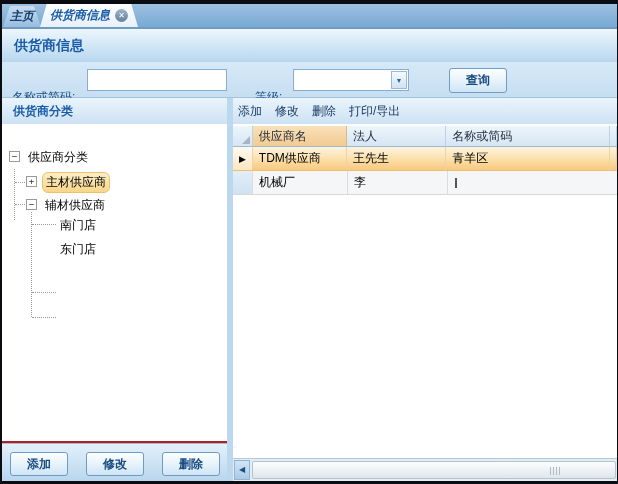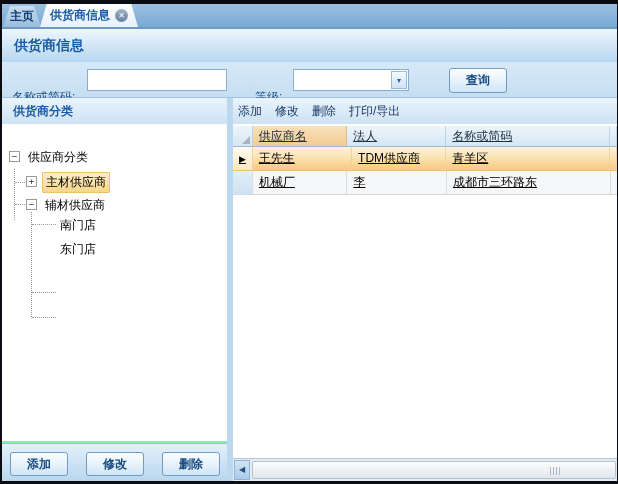--- a/index.html
+++ b/index.html
@@ -12,21 +12,21 @@
   .edge.top { left:0; top:0; width:618px; height:4px; }
   .edge.bottom { left:0; top:481px; width:618px; height:3px; }
   .edge.left { left:0; top:0; width:2px; height:484px; }
   .edge.right { left:617px; top:0; width:1px; height:484px; }
 
   
   .tabbar { position:absolute; left:2px; top:4px; width:615px; height:24px;
     background:linear-gradient(180deg,#9dc1e0,#78a9d4); border-bottom:1px solid #6d9cc6; }
   .tab { position:absolute; bottom:0; display:flex; align-items:center; justify-content:center;
     gap:5px; font-weight:bold; cursor:default;
-    clip-path:polygon(7px 0, calc(100% - 7px) 0, 100% 100%, 0 100%); }
+    clip-path:polygon(7px 0, calc(100% - 7px) 0, 100% 100%, 0 100%);font-style:italic; }
   .tab.inactive { left:1px; width:38px; height:21px;
     background:linear-gradient(180deg,#c9ddef,#97bde0); color:#173f70; }
   .tab.active { left:38px; width:98px; height:24px;
     background:linear-gradient(180deg,#ffffff,#e7f1fa); color:#1a5ca8; }
   .closeico { display:inline-block; width:13px; height:13px; border-radius:50%;
     background:linear-gradient(180deg,#9db4ca,#64809c); color:#fff; font-size:8px;
     line-height:13px; text-align:center; font-weight:bold; }
 
   
   .pagehdr { position:absolute; left:2px; top:28px; width:615px; height:34px;
@@ -44,32 +44,32 @@
     border:1px solid #86aed2; background:#fff; }
   .combo .btn { position:absolute; right:1px; top:1px; width:16px; height:18px;
     background:linear-gradient(180deg,#f4fafe,#cfe3f3); border:1px solid #9ab9d6;
     color:#2a62a8; font-size:7px; line-height:17px; text-align:center; }
   .pushbtn { position:absolute; border:1px solid #6f9cc4; border-radius:3px;
     background:linear-gradient(180deg,#fdfeff 0%,#e9f4fc 45%,#cfe5f5 100%);
     color:#174a80; font-weight:bold; font-size:12px; text-align:center; cursor:default; }
   .querybtn { left:447px; top:6px; width:58px; height:25px; line-height:23px; }
 
   
-  .leftpanel { position:absolute; left:2px; top:98px; width:225px; height:383px; background:#86efac; }
+  .leftpanel { position:absolute; left:2px; top:98px; width:225px; height:383px; background:#b91c1c; }
   .panelhdr { position:absolute; left:0; top:0; width:100%; height:27px;
     background:linear-gradient(180deg,#eaf4fc,#cde2f3); border-bottom:1px solid #fdfdfd;
     display:flex; align-items:center; }
   .panelhdr span { margin-left:11px; font-weight:bold; color:#1a5ca8; }
   .splitter { position:absolute; left:227px; top:98px; width:6px; height:383px; background:#bcd8ee; }
 
   
   .tree { position:absolute; left:0; top:27px; width:225px; height:316px; background:#fff; overflow:hidden; }
   .tnode { position:absolute; display:flex; align-items:center; color:#000; white-space:nowrap; }
   .tlabel { padding:1px 3px; }
-  .tlabel.sel { background:linear-gradient(180deg,#fdeec6,#f7d68a); border:1px solid #e9c36c; border-radius:1px; }
+  .tlabel.sel { background:linear-gradient(180deg,#fdeec6,#f7d68a); border:1px solid #e9c36c; border-radius:6px; }
   .expbox { position:absolute; width:11px; height:11px; border:1px solid #9a9a9a; background:#fff;
     font-size:9px; line-height:9px; text-align:center; color:#333; font-family:"DejaVu Sans Mono",monospace; }
   .dotv { position:absolute; width:1px; border-left:1px dotted #9a9a9a; }
   .doth { position:absolute; height:1px; border-top:1px dotted #9a9a9a; }
 
   
   .btnstrip { position:absolute; left:0; top:345px; width:225px; height:38px;
     background:linear-gradient(180deg,#e3f0fa,#b9d6ee); border-top:1px solid #9dbcd8; }
   .btnstrip .pushbtn { top:8px; width:58px; height:24px; line-height:22px; }
 
@@ -78,21 +78,21 @@
   .toolbar { position:absolute; left:0; top:0; width:100%; height:27px;
     background:linear-gradient(180deg,#eaf4fc,#cde2f3); border-bottom:1px solid #fdfdfd;
     display:flex; align-items:center; gap:13px; padding-left:5px; }
   .toolbar a { color:#1c3a66; text-decoration:none; cursor:default; }
 
   
   .grid { position:absolute; left:0; top:28px; width:384px; }
   .grow { display:flex; height:24px; }
   .grow.hdr { height:21px; }
   .gc { display:flex; align-items:center; padding-left:6px; overflow:hidden; white-space:nowrap;
-    border-right:1px solid #dcdcdc; border-bottom:1px solid #d8d8d8; color:#000;text-decoration:underline; }
+    border-right:1px solid #dcdcdc; border-bottom:1px solid #d8d8d8; color:#000; }
   .hdr .gc { background:linear-gradient(180deg,#eef5fb,#d5e6f4); border-right:1px solid #bdd2e4;
     border-bottom:1px solid #9fb8cc; color:#22303e; }
   .hdr .gc.orange { background:linear-gradient(180deg,#f9e0ba,#f2cb92); border-right:1px solid #d9b988; }
   .c0 { width:20px; padding-left:0; justify-content:center; }
   .c1 { width:95px; } .c2 { width:100px;text-align:center; } .c3 { width:165px; } .c4 { flex:1; border-right:none; }
   .rowsel .gc { background:linear-gradient(180deg,#fdf3e0 0%,#fbe3b2 45%,#f8c97e 100%);
     border-right:1px solid #ecd3a4; border-bottom:1px solid #eebd72; }
   .rowsel .gc.c0 { background:linear-gradient(180deg,#fffaf0,#fbe7c0); }
   .rownorm .gc { background:#f5f6f7; }
   .rownorm .gc.c0 { background:linear-gradient(180deg,#e3eef8,#cfe2f2); }
@@ -211,33 +211,32 @@
         <div class="gc c1 orange">供应商名</div>
         <div class="gc c2">法人</div>
         <div class="gc c3">名称或简码</div>
         <div class="gc c4"></div>
       </div>
 
       <div class="grow rowsel">
         <div class="gc c0">
           <span class="rowarrow">▶</span>
         </div>
+        <div class="gc c1">TDM供应商</div>
         <div class="gc c2">王先生</div>
-        <div class="gc c1">TDM供应商</div>
         <div class="gc c3">青羊区</div>
         <div class="gc c4">
             <span class="sliver"></span>
           </div>
       </div>
 
       <div class="grow rownorm">
         <div class="gc c0"></div>
         <div class="gc c1">机械厂</div>
         <div class="gc c2">李</div>
-        <div class="gc c3">成都市三环路东</div>
         <div class="gc c4">
             <span class="sliver"></span>
           </div>
       </div>
     </div>
 
     <div class="hscroll">
       <div class="scrollbtn">◀</div>
       <div class="thumb">
         <div class="grip">

